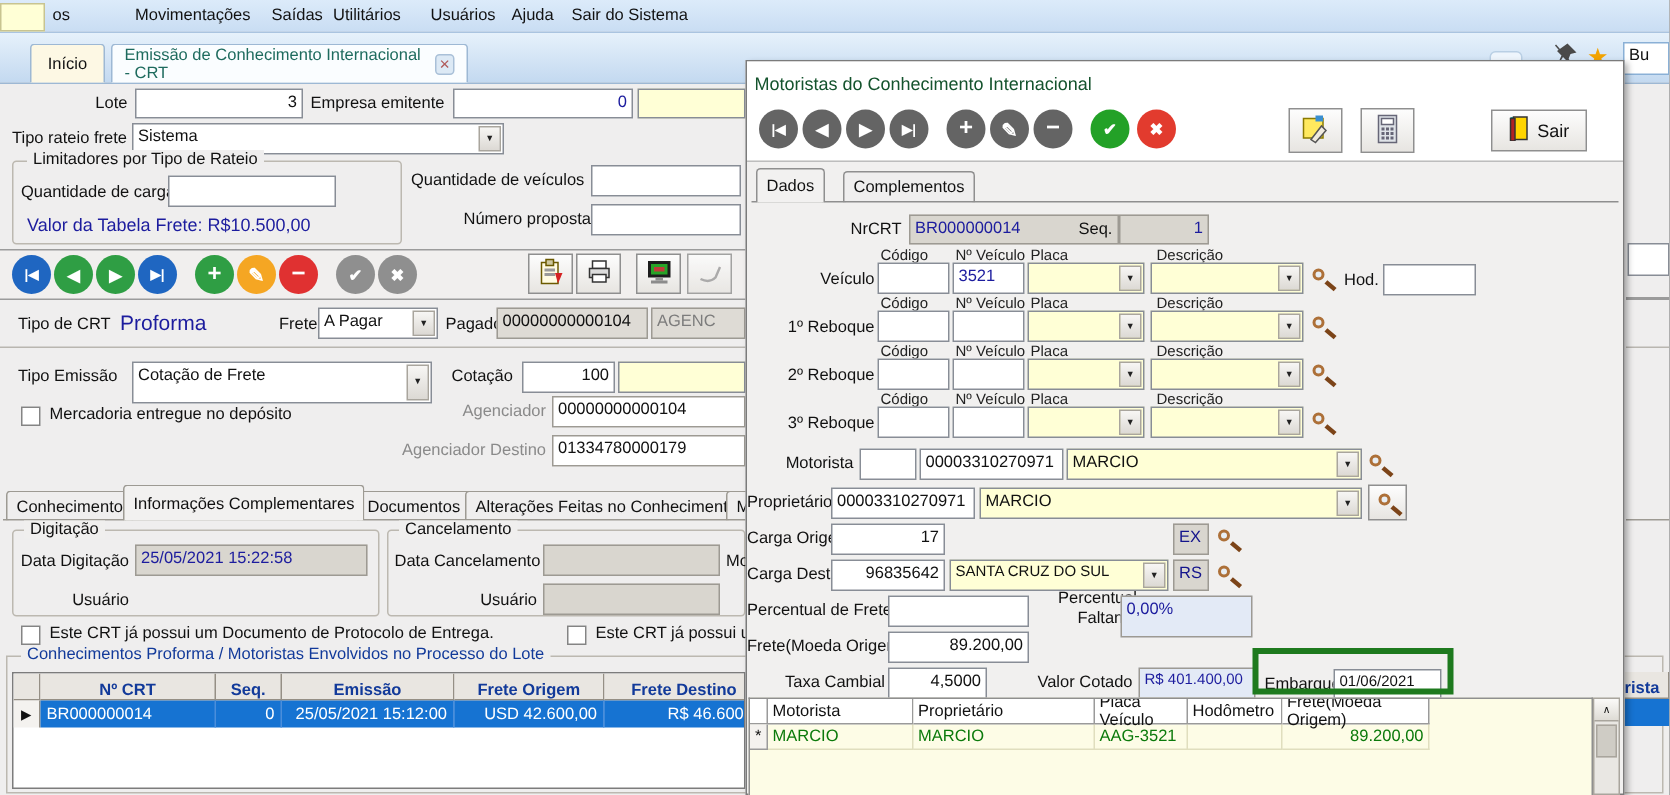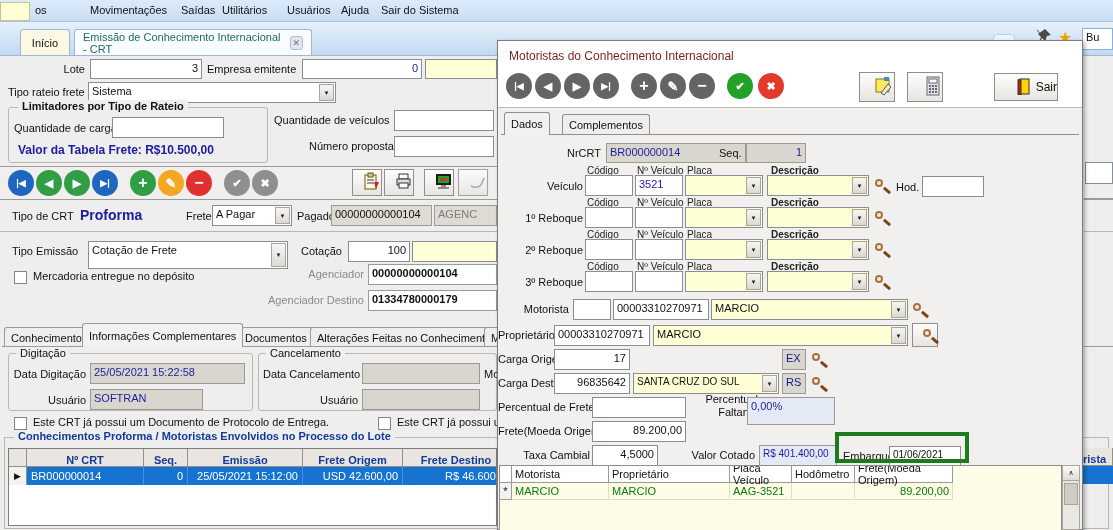--- a/index.html
+++ b/index.html
@@ -11,28 +11,28 @@
   .gray{color:#8a8a8a}
   .in{position:absolute;background:#fff;border:1px solid #888d96;font-size:11px;padding:2px 3px;white-space:nowrap;overflow:hidden}
   .ro{background:#d9d6cf;color:#1c1c9e;border:1px solid #9d9a93}
   .bro{background:#e3eaf6;color:#1c1c9e;border:1px solid #9d9a93}
   .yel{background:#ffffd6}
   .r{text-align:right}
   .combo{padding-right:18px}
   .dd{position:absolute;top:1px;right:1px;bottom:1px;width:15px;background:linear-gradient(#f7f6f4,#dcd9d4);border:1px solid #a9a59d;font-size:6px;display:flex;align-items:center;justify-content:center;color:#222}
   .gb{position:absolute;border:1px solid #bcb8b0;border-radius:3px}
   .leg{position:absolute;background:#efeeee;padding:0 4px;font-size:11px;white-space:nowrap}
-  .b{font-weight:bold}
+  .b{font-weight:normal}
   .navy{color:#1c1c9e}
   .vcr{position:absolute;width:26px;height:26px;border-radius:50%;display:flex;align-items:center;justify-content:center;color:#fff;font-size:11px;font-weight:bold;cursor:default}
   .cb{position:absolute;width:13px;height:13px;background:#fff;border:1px solid #848484}
   .lens{position:absolute;width:15px;height:15px}
   .lens i{position:absolute;left:0;top:0;width:8px;height:8px;border:2px solid #ad7038;border-radius:50%;background:#e8eef3}
   .lens b{position:absolute;width:8px;height:3px;background:#7c4418;left:8px;top:10px;transform:rotate(40deg)}
-  .btn{position:absolute;background:linear-gradient(#fdfdfd,#e7e5e1);border:1px solid #8f8f8f;display:flex;align-items:center;justify-content:flex-end;gap:5px}
+  .btn{position:absolute;background:linear-gradient(#fdfdfd,#e7e5e1);border:1px solid #8f8f8f;display:flex;align-items:center;justify-content:center;gap:5px}
   .mh{position:absolute;height:18px;background:#e9e6e1;border-right:1px solid #958f85;border-bottom:1px solid #958f85;color:#123a9a;font-weight:bold;display:flex;align-items:flex-end;justify-content:center;font-size:11px}
   .md{position:absolute;height:18px;background:#1673d2;color:#fff;display:flex;align-items:center;padding:0 4px;font-size:11px;border-right:1px solid #4a8edb}
   .dh{position:absolute;height:17px;background:#fff;border-right:1px solid #9a9a9a;border-bottom:1px solid #9a9a9a;display:flex;align-items:center;padding:0 3px;font-size:11px}
   .dc{position:absolute;height:17px;color:#0b7a0b;display:flex;align-items:center;padding:0 3px;font-size:11px;border-right:1px solid #e0debe;border-bottom:1px solid #e0debe}
   .tinyh{position:absolute;font-size:10px;color:#222;white-space:nowrap}
   .tab2{position:absolute;background:#efeeee;border:1px solid #9d9a93;border-bottom:none;border-radius:3px 3px 0 0;display:flex;align-items:center;justify-content:center;font-size:11px;white-space:nowrap;padding:0 6px}
 </style>
 </head>
 <body>
 
@@ -165,21 +165,20 @@
   <div class="tab2" style="left:484px;top:327px;height:20px">
       <span>M</span>
     </div>
   <div class="a" style="left:2px;top:346px;width:495px;height:84px;border-top:1px solid #9d9a93"></div>
 
   <div class="gb" style="left:8px;top:353px;width:245px;height:58px"></div>
   <div class="leg" style="left:16px;top:347px;background:#f0efee">Digitação</div>
   <div class="L Lr" style="left:10px;top:368px;width:76px">Data Digitação</div>
   <div class="in ro" style="left:90px;top:363px;width:155px;height:21px"><span>25/05/2021 15:22:58</span></div>
   <div class="L Lr" style="left:10px;top:394px;width:76px">Usuário</div>
-  <div class="in ro" style="left:90px;top:389px;width:113px;height:21px"><span>SOFTRAN</span></div>
 
   <div class="gb" style="left:258px;top:353px;width:239px;height:58px"></div>
   <div class="leg" style="left:266px;top:347px;background:#f0efee">Cancelamento</div>
   <div class="L" style="left:263px;top:368px">Data Cancelamento</div>
   <div class="in ro" style="left:362px;top:363px;width:118px;height:21px"></div>
   <div class="L" style="left:484px;top:368px">Mot</div>
   <div class="L Lr" style="left:300px;top:394px;width:58px">Usuário</div>
   <div class="in ro" style="left:362px;top:389px;width:118px;height:21px"></div>
 
   <div class="cb" style="left:14px;top:417px"></div>
@@ -230,21 +229,21 @@
   <div class="a" style="left:1084px;top:198px;width:29px;height:2px;background:#9b9b9b"></div>
   <div class="a" style="left:1084px;top:231px;width:29px;height:1px;background:#b9b6b0"></div>
   <div class="a" style="left:1084px;top:346px;width:29px;height:1px;background:#9d9a93"></div>
   <div class="mh" style="left:1083px;top:448px;width:30px;justify-content:flex-start">
       <span>rista</span>
     </div>
   <div class="a" style="left:1083px;top:466px;width:30px;height:18px;background:#1673d2"></div>
 
   <div class="a" style="left:497px;top:40px;width:586px;height:490px;background:#f1f0ef;border:1px solid #7b7b7b;box-shadow:2px 2px 4px rgba(0,0,0,.3);z-index:10">
     <div class="a" style="left:0;top:0;width:584px;height:66px;background:#fff"></div>
-    <div class="L" style="left:11px;top:8px;font-size:12px;color:#7f1d1d">Motoristas do Conhecimento Internacional</div>
+    <div class="L" style="left:5px;top:8px;font-size:12px;color:#14532d">Motoristas do Conhecimento Internacional</div>
 
     <div class="vcr" style="left:8px;top:32px;background:#646464;font-size:9px">|◀</div>
     <div class="vcr" style="left:37px;top:32px;background:#646464">◀</div>
     <div class="vcr" style="left:66px;top:32px;background:#646464">▶</div>
     <div class="vcr" style="left:95px;top:32px;background:#646464;font-size:9px">▶|</div>
     <div class="vcr" style="left:133px;top:32px;background:#646464;font-size:16px">+</div>
     <div class="vcr" style="left:162px;top:32px;background:#646464;font-size:13px">✎</div>
     <div class="vcr" style="left:191px;top:32px;background:#646464;font-size:16px">−</div>
     <div class="vcr" style="left:229px;top:32px;background:#23a127">✔</div>
     <div class="vcr" style="left:260px;top:32px;background:#e23b2e">✖</div>

